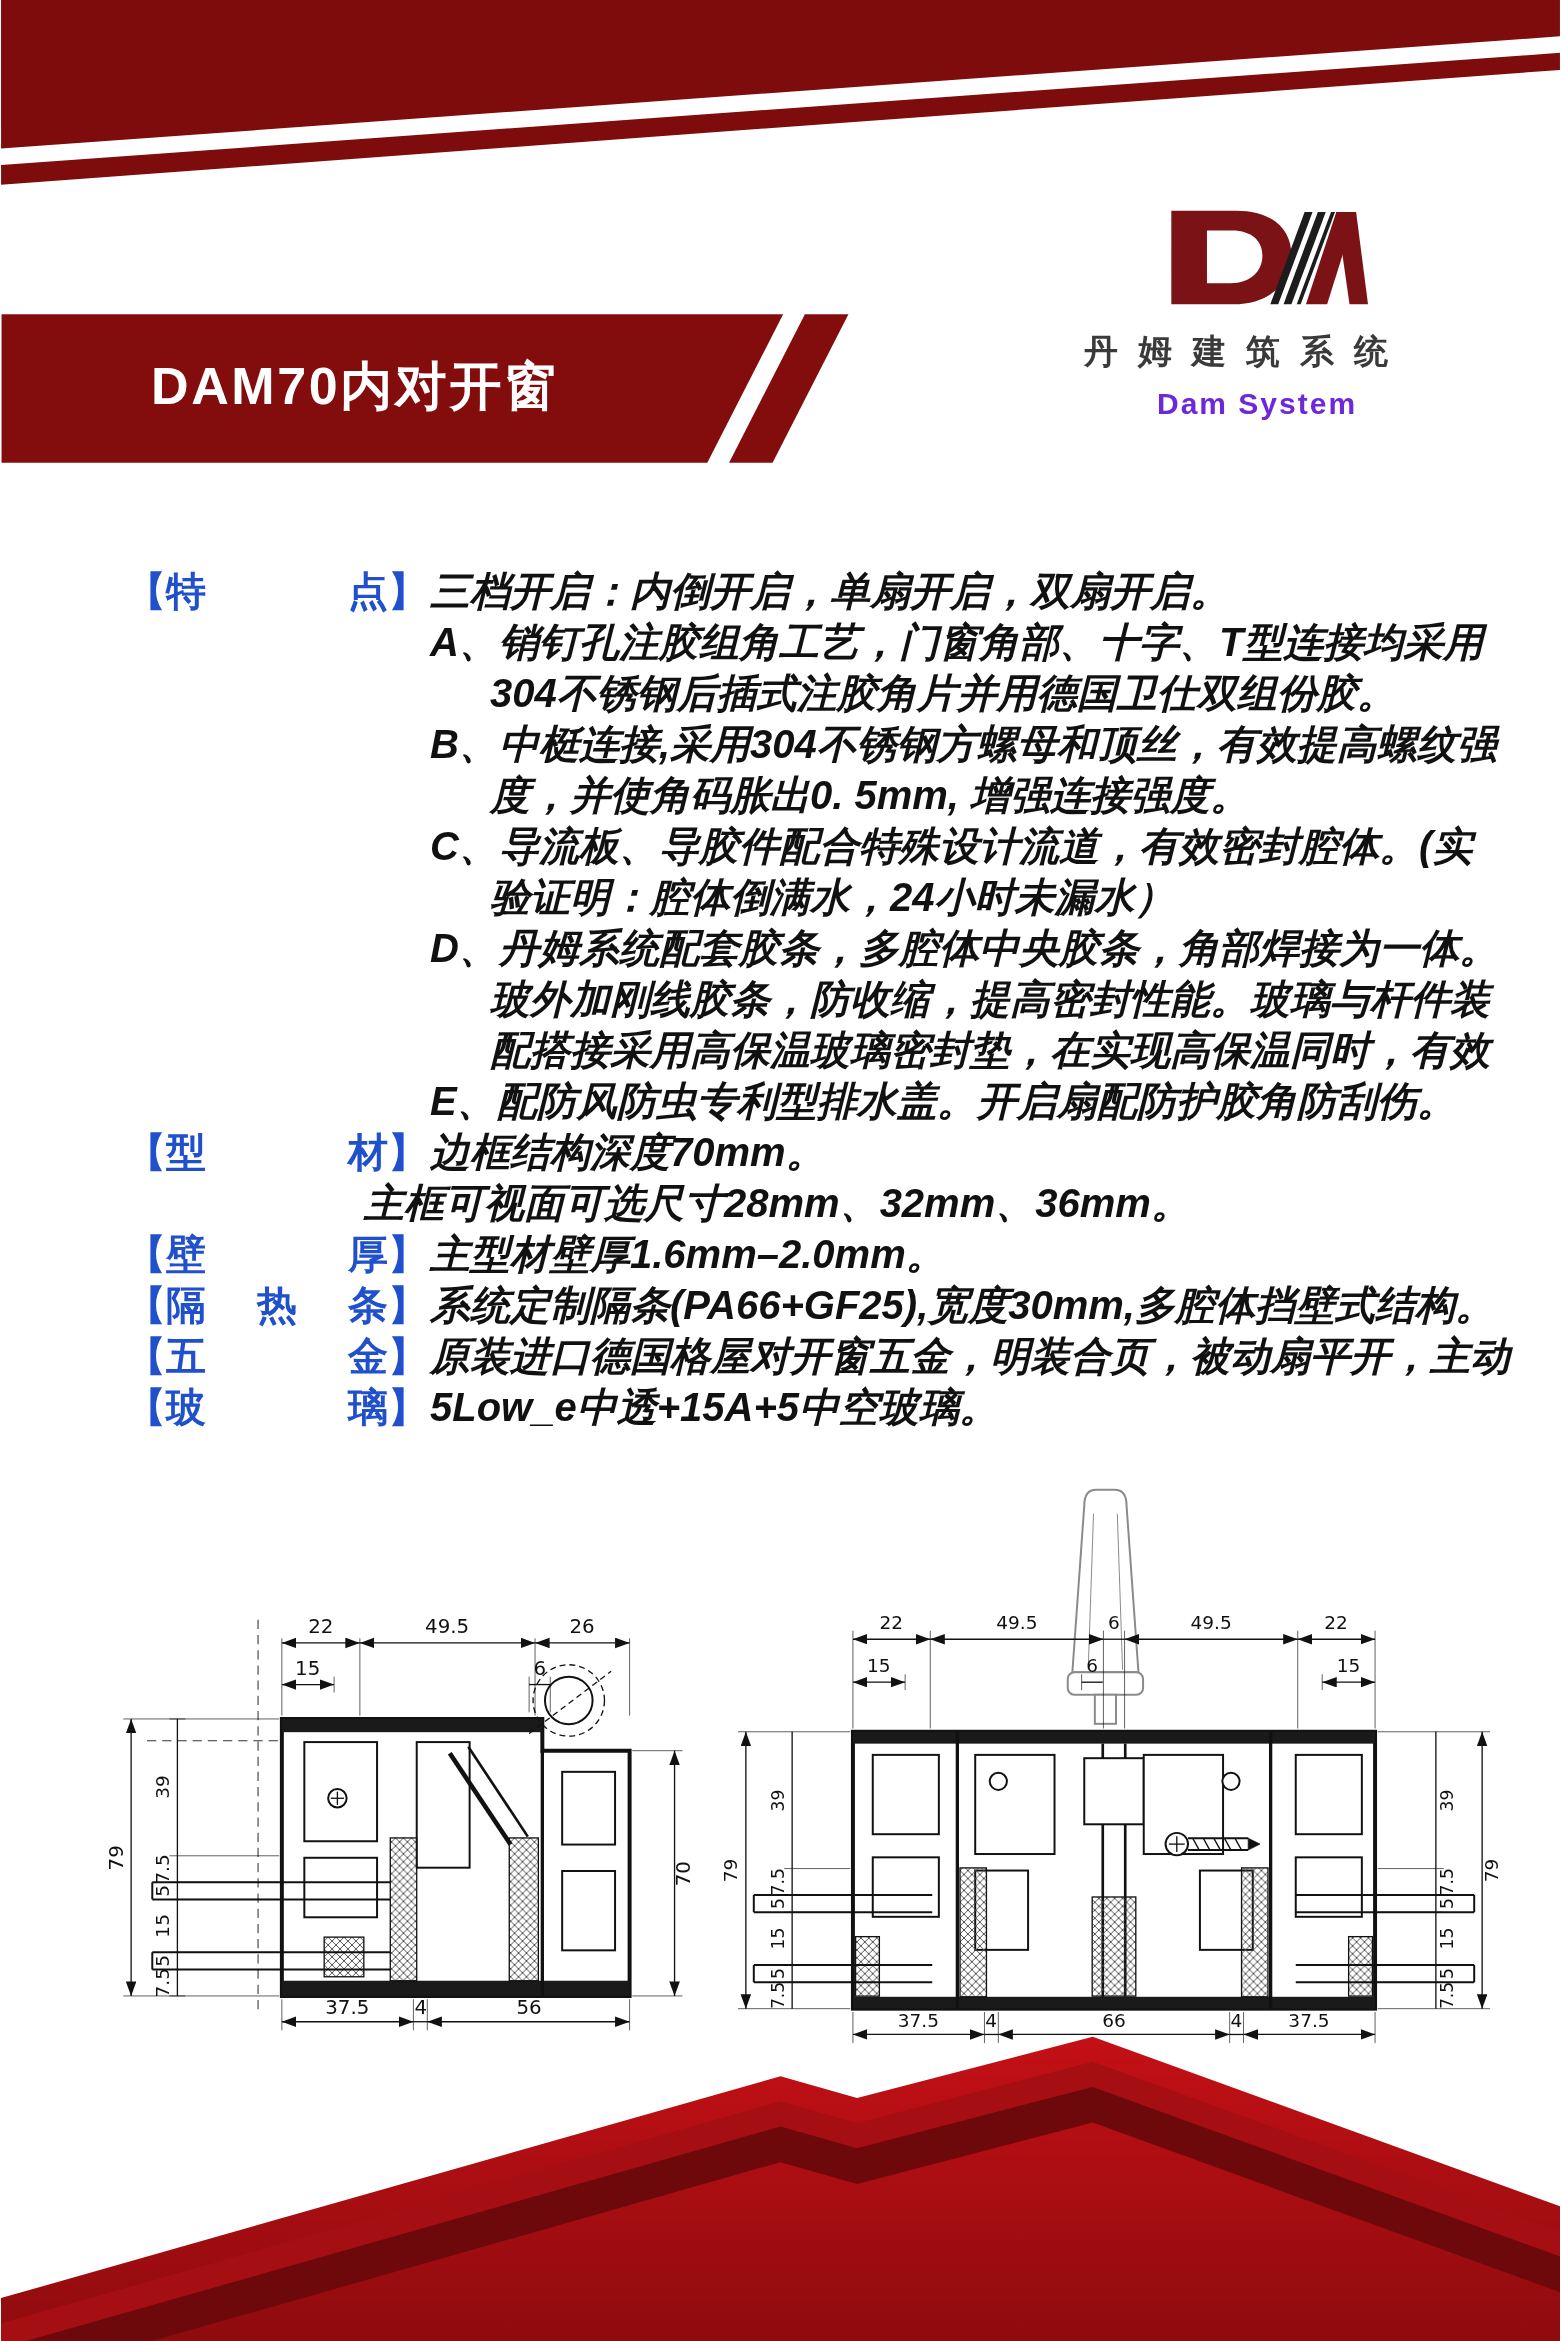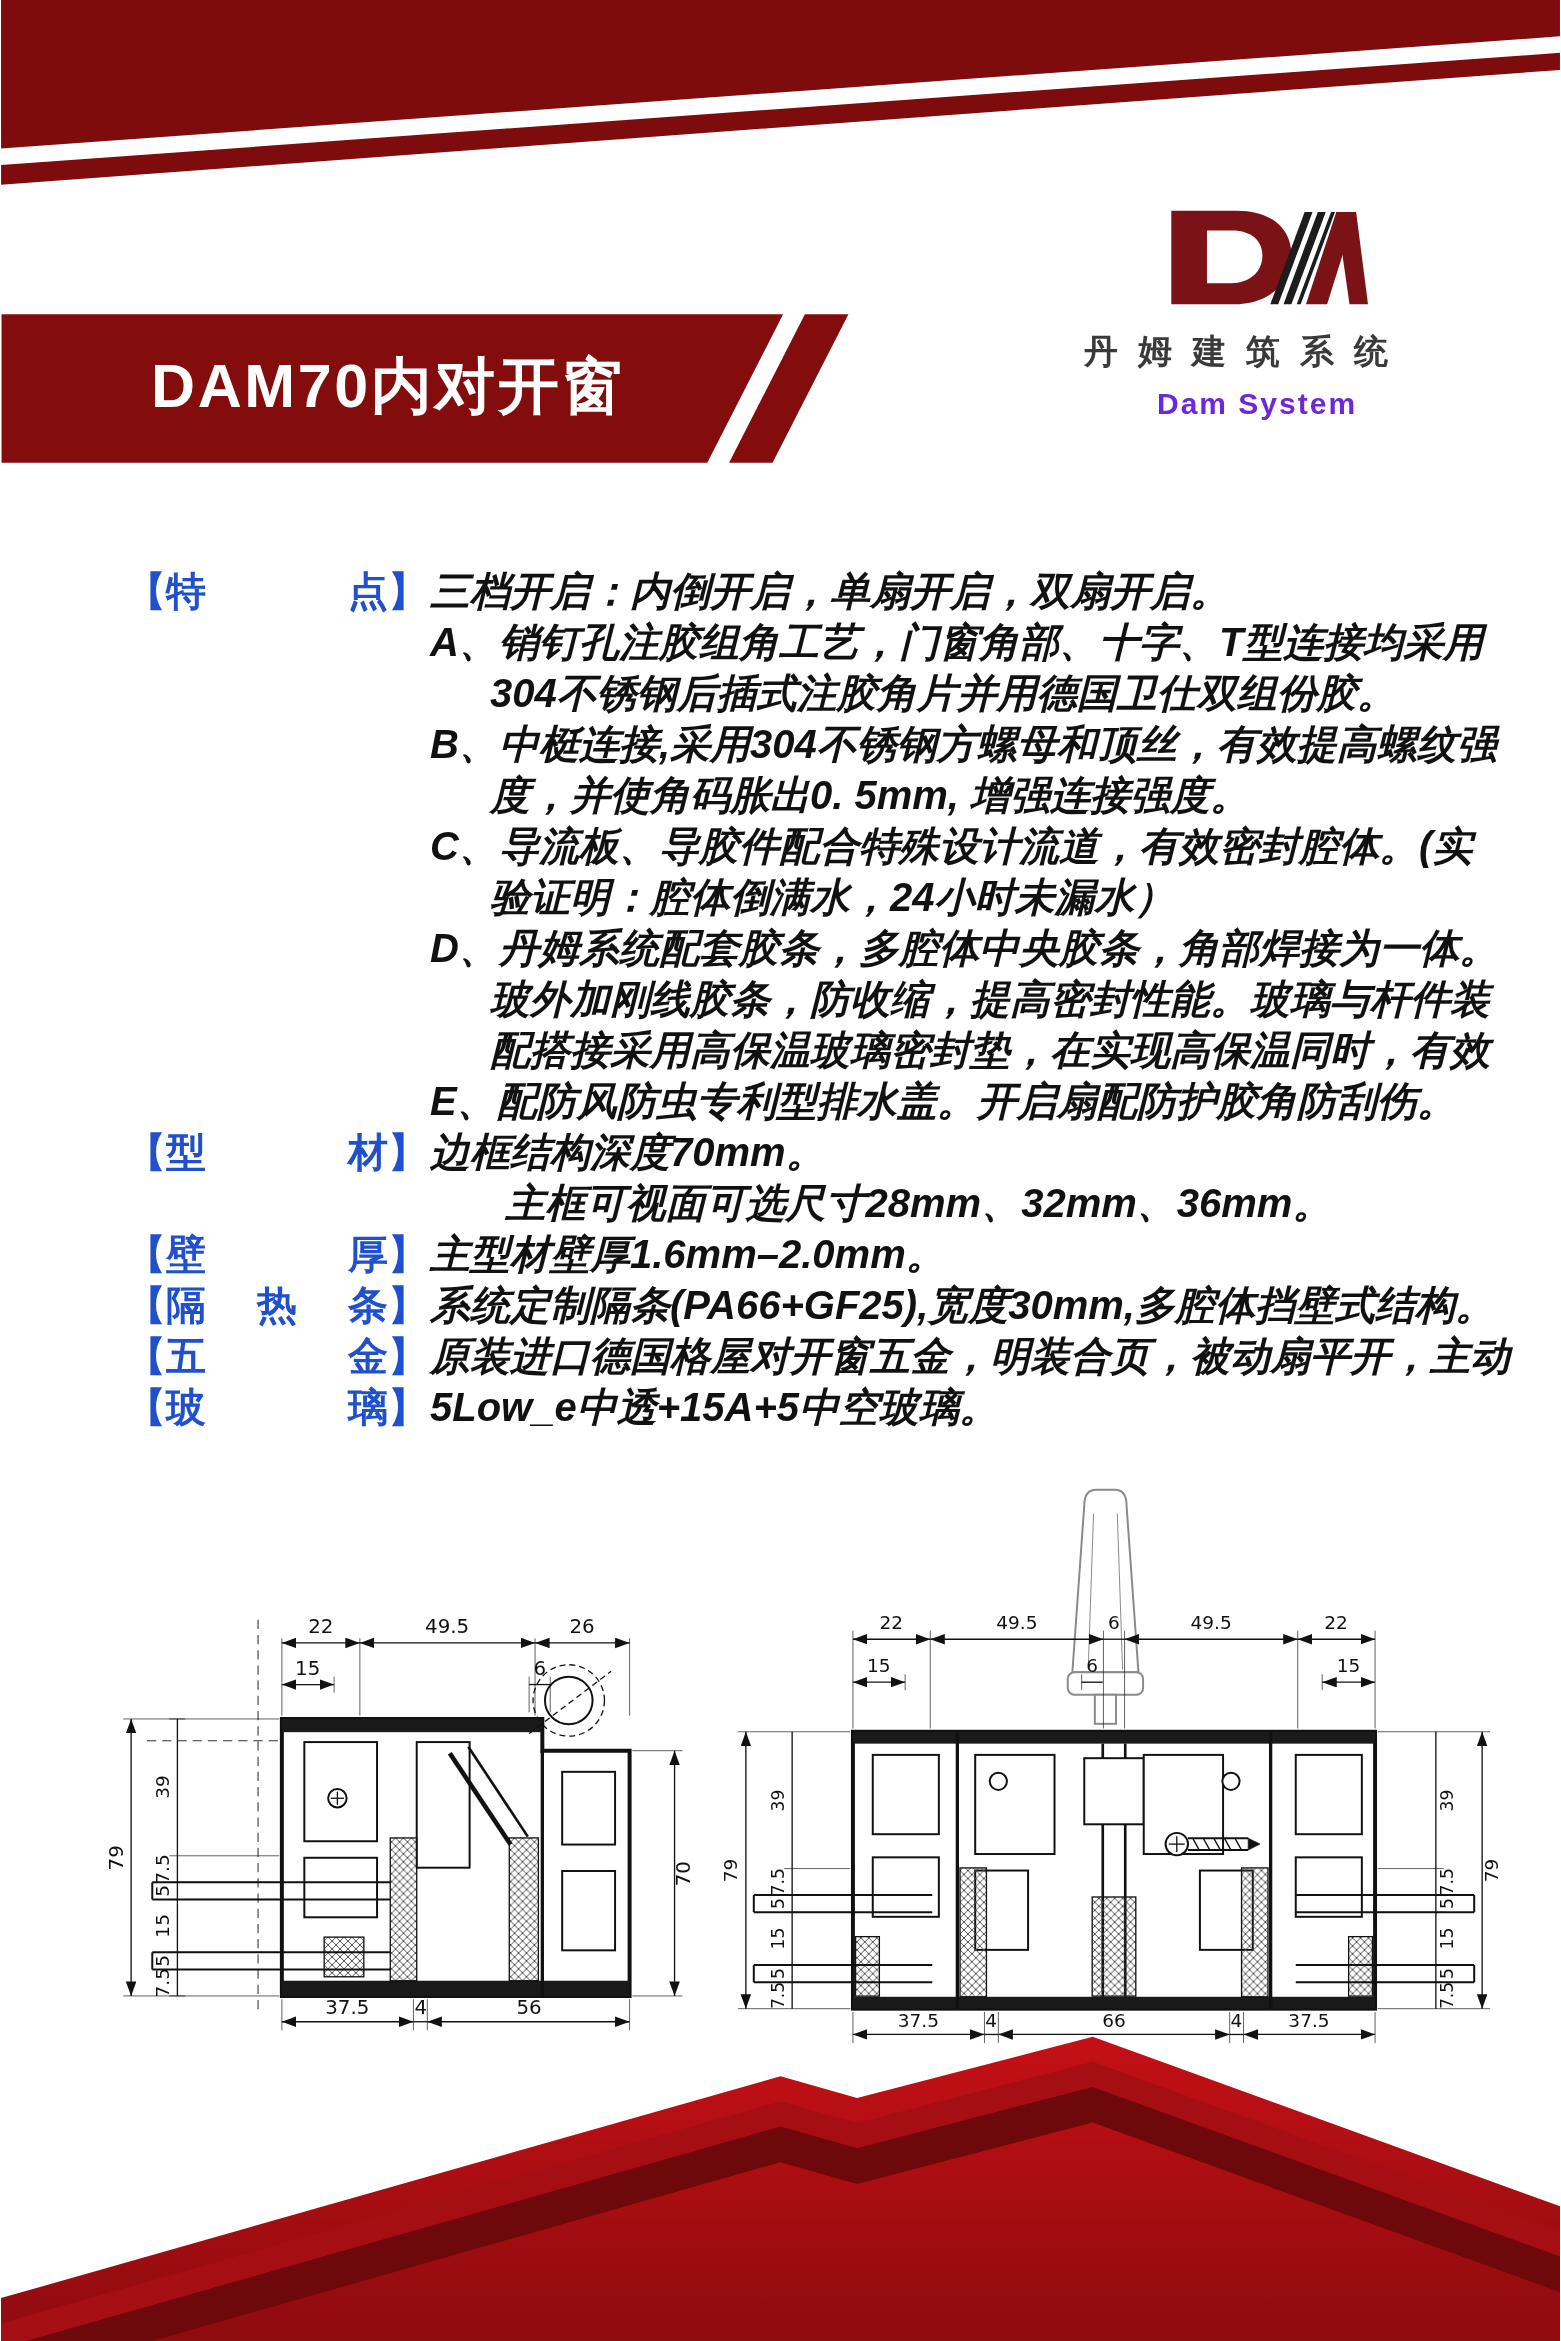--- a/index.html
+++ b/index.html
@@ -2,35 +2,35 @@
 <html style="font-size:10.6px"><head>
 <meta charset="utf-8">
 <style>
   html,body{margin:0;padding:0;}
   body{width:1561px;height:2342px;position:relative;background:#ffffff;overflow:hidden;
        font-family:"Liberation Sans", sans-serif;}
   .abs{position:absolute;}
   svg text{font-family:"DejaVu Sans", sans-serif;}
   
   #banner-title{left:151px;top:312px;width:661px;height:149px;display:flex;align-items:center;
-    font-size:61px;font-weight:800;color:#ffffff;letter-spacing:2.6px;white-space:nowrap;}
+    font-size:52px;font-weight:800;color:#ffffff;letter-spacing:2.6px;white-space:nowrap;}
   
   #logo-cn{left:1084px;top:329px;width:344px;font-size:34px;font-weight:700;color:#3a3a3a;
     letter-spacing:20px;white-space:nowrap;}
   #logo-en{left:1157px;top:387px;width:278px;font-size:30px;font-weight:600;color:#6d28d9;
     letter-spacing:2px;white-space:nowrap;}
   
   #specs{left:126px;top:566px;width:1348px;font-size:40px;line-height:51px;font-weight:bold;color:#111111;}
   .sec{display:flex;align-items:flex-start;}
   .lab{color:#2050CC;width:304px;flex:0 0 auto;display:flex;white-space:nowrap;}
   .lab .lt{display:inline-block;width:222px;text-align:justify;text-align-last:justify;}
   .cnt{flex:1 1 auto;font-style:italic;}
   .ln{white-space:nowrap;}
   .ind1{margin-left:60px;}
-  .cont{margin-left:-66px;text-align:center;}
+  .cont{margin-left:-66px;}
 </style>
 </head>
 <body>
 
 <svg class="abs" style="left:0;top:0;" width="1561" height="198" viewBox="0 0 2362 300">
   <polygon points="0,0 2362,0 2362,55 0,225" fill="#7E0C0C"></polygon>
   <polygon points="0,250 2362,80 2362,106 0,280" fill="#7E0C0C"></polygon>
 </svg>
 
 <svg class="abs" style="left:0;top:311px;" width="1561" height="155" viewBox="0 0 2362 235">

